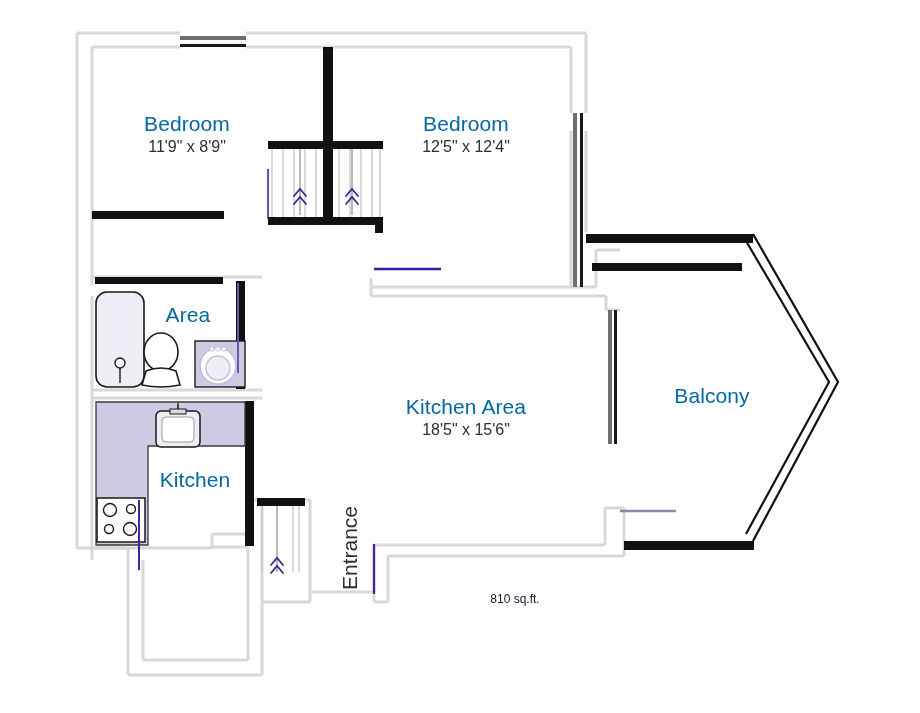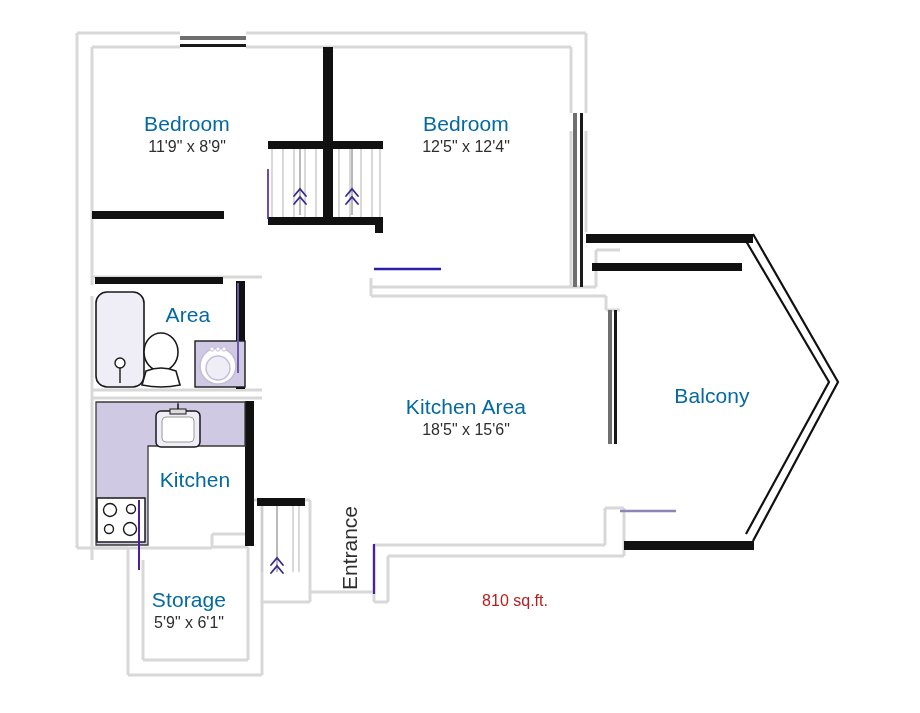--- a/index.html
+++ b/index.html
@@ -41,22 +41,22 @@
   }
   .room-label .rl-dims {
     display: block;
     font-size: 16px;
     color: #2e2e2e;
     line-height: 20px;
     margin-top: 1px;
   }
   .area-label {
     position: absolute;
-    font-size: 16px;
-    color: #b91c1c;
+    font-size: 12px;
+    color: #0f172a;
     white-space: nowrap;
     transform: translate(-50%, 0);
   }
   .vert-label {
     position: absolute;
     font-size: 21px;
     color: #2e2e2e;
     white-space: nowrap;
     transform-origin: 0 0;
     transform: rotate(-90deg);
@@ -296,24 +296,20 @@
   </div>
 
   <div class="room-label" style="left:188px; top:303px;">
     <span class="rl-name">Area</span>
   </div>
 
   <div class="room-label" style="left:195px; top:468px;">
     <span class="rl-name">Kitchen</span>
   </div>
 
-  <div class="room-label" style="left:189px; top:588px;">
-    <span class="rl-name">Storage</span>
-    <span class="rl-dims">5'9" x 6'1"</span>
-  </div>
 
   <div class="room-label" style="left:466px; top:395px;">
     <span class="rl-name">Kitchen Area</span>
     <span class="rl-dims">18'5" x 15'6"</span>
   </div>
 
   <div class="room-label" style="left:712px; top:384px;">
     <span class="rl-name">Balcony</span>
   </div>
 

